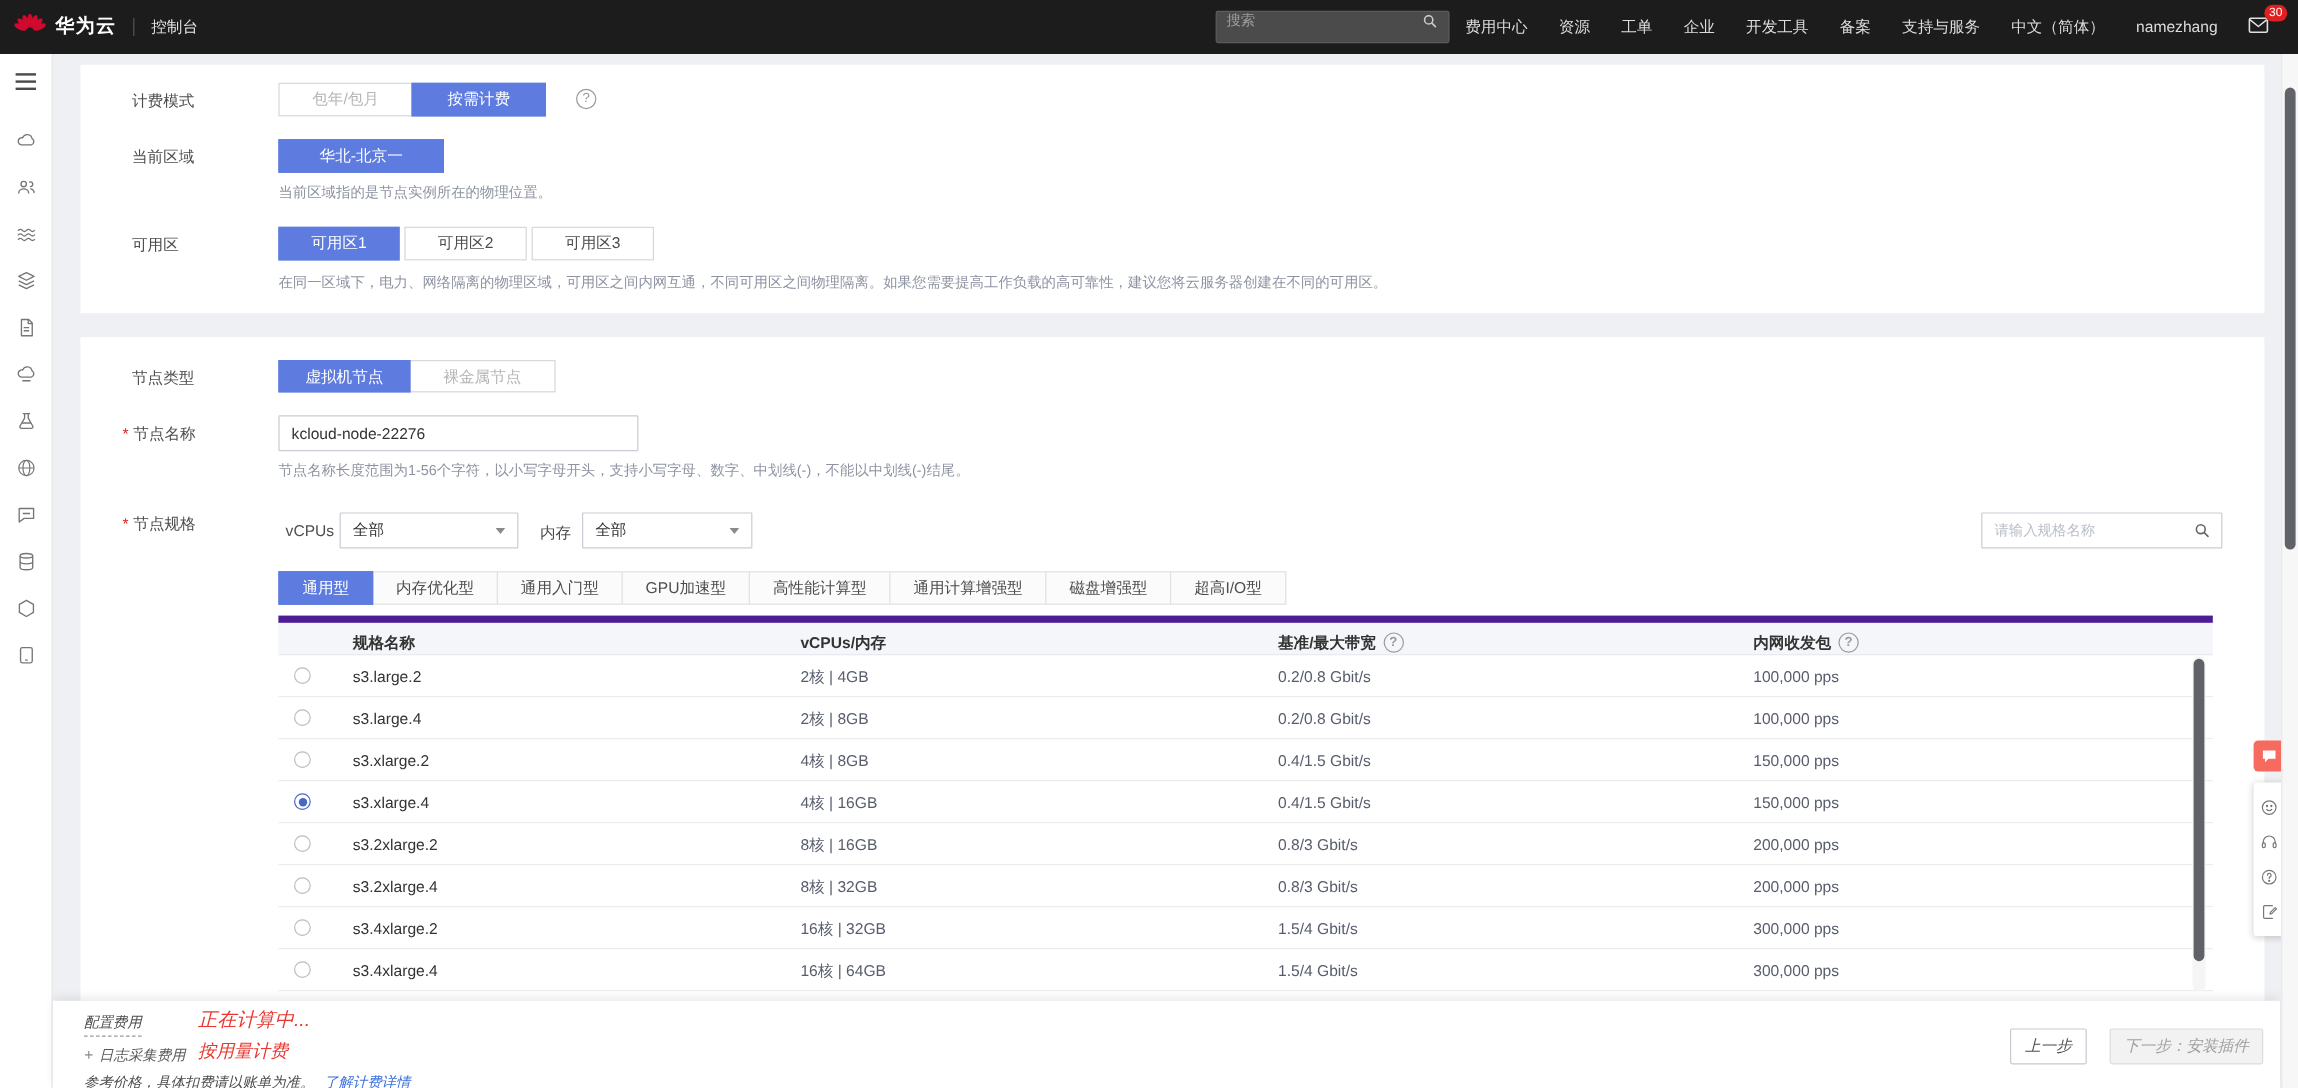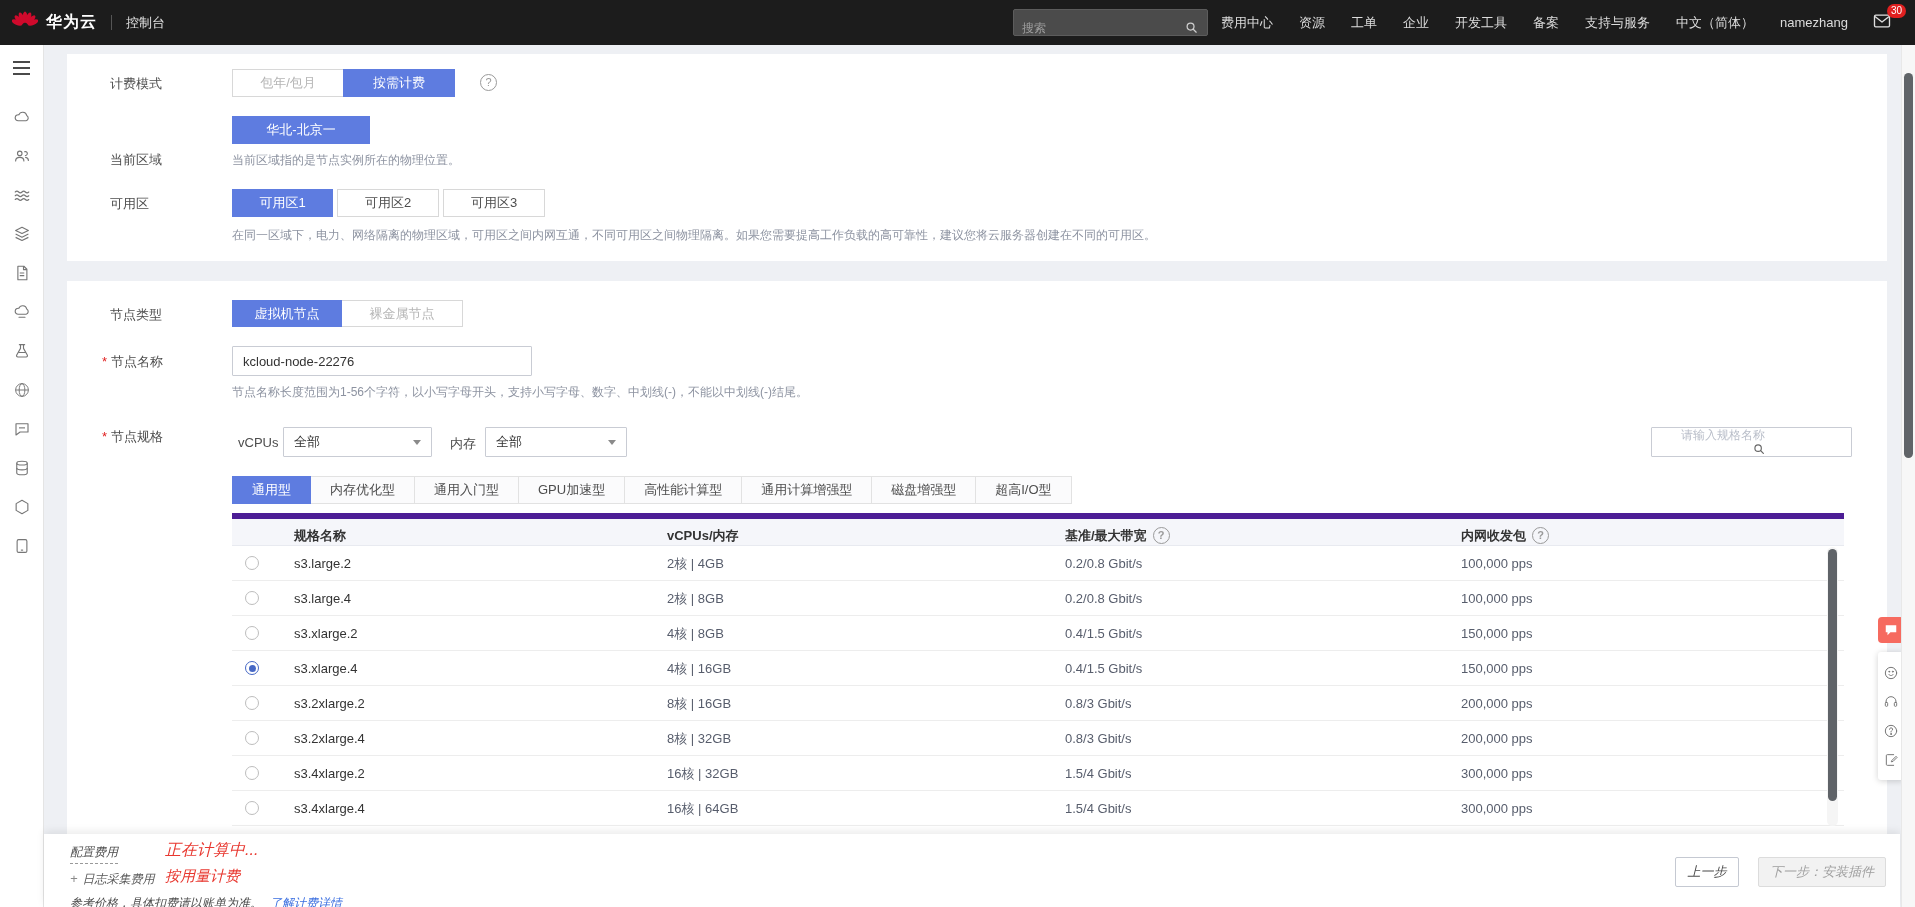--- a/index.html
+++ b/index.html
@@ -6,21 +6,21 @@
   html,body { width:1915px; height:907px; overflow:hidden; }
   body { font-family:"Liberation Sans", sans-serif; background:#eef0f4; position:relative; color:#333; }
 
   
   .topbar { position:absolute; left:0; top:0; width:1915px; height:45px; background:#1c1c1c;
             display:flex; align-items:center; z-index:30; padding:0 18px 0 12px; }
   .brand { color:#fff; font-size:16px; font-weight:bold; margin-left:8px; letter-spacing:1px; cursor:pointer; }
   .tdiv  { width:1px; height:15px; background:#555; margin:0 14px; }
   .console { color:#e3e3e3; font-size:13px; cursor:pointer; }
   .top-search { margin-left:auto; width:195px; height:27px; background:#4b4b4b; border:1px solid #5c5c5c;
-                display:flex; align-items:flex-end; padding:0 8px; border-radius:2px; }
+                display:flex; align-items:flex-start; padding:0 8px; border-radius:2px; }
   .top-search input { flex:1; background:transparent; border:none; outline:none; color:#ddd; font-size:12px; font-family:inherit; }
   .top-search input::placeholder { color:#9d9d9d; }
   .titem { color:#dcdcdc; font-size:13px; padding:0 13px; cursor:pointer; white-space:nowrap; }
   .mailwrap { position:relative; margin-left:10px; cursor:pointer; width:26px; height:24px; }
   .badge { position:absolute; top:-7px; right:-9px; background:#e02020; color:#fff; font-size:10px;
            line-height:14px; padding:0 4px; border-radius:8px; min-width:18px; text-align:center; }
 
   
   .sidenav { position:absolute; left:0; top:45px; width:44px; bottom:0; background:#fff;
              border-right:1px solid #e4e4e4; z-index:20; display:flex; flex-direction:column; align-items:center;
@@ -47,21 +47,21 @@
   .helpc.inline { position:static; display:inline-block; margin-left:6px; flex:0 0 auto; }
 
   .tinput { position:absolute; height:30px; border:1px solid #c9ccd4; background:#fff; font-size:13px;
             color:#333; padding:0 10px; outline:none; font-family:inherit; border-radius:1px; }
 
   .fselect { position:absolute; height:30px; border:1px solid #c9ccd4; background:#fff; border-radius:1px;
              display:flex; align-items:center; padding:0 10px; font-size:13px; color:#333; cursor:pointer; }
   .caret { margin-left:auto; width:0; height:0; border-left:4px solid transparent; border-right:4px solid transparent;
            border-top:5px solid #8a8a8a; }
   .fsearch { position:absolute; height:30px; border:1px solid #c9ccd4; background:#fff; border-radius:1px;
-             display:flex; align-items:center; padding:0 8px 0 22px;flex-direction:column; }
+             display:flex; align-items:center; padding:0 8px 0 10px; }
   .fsearch input { flex:1; border:none; outline:none; font-size:12px; color:#333; font-family:inherit; }
   .fsearch input::placeholder { color:#b9bec9; }
 
   .tabs { position:absolute; display:flex; }
   .tab { height:28px; line-height:26px; padding:0 19px; border:1px solid #e2e2e2; background:#fbfbfc;
          font-size:13px; color:#4d4d4d; cursor:pointer; margin-right:-1px; white-space:nowrap; }
   .tab.active { background:#5e7ce0; border-color:#5e7ce0; color:#fff; position:relative; z-index:1; }
 
   .thead { position:absolute; background:#f5f6fa; border-top:6px solid #4c1d95; border-bottom:1px solid #e8eaf0; }
   .hcell { position:absolute; top:0; height:33px; display:inline-flex; align-items:center;
@@ -218,21 +218,21 @@
 
 <div class="panel" style="left:67px; top:54px; width:1820px; height:207px;">
 
   <span class="flabel" style="left:43px; top:21px;">计费模式</span>
   <div class="optgroup" style="left:165px; top:15px;">
     <span class="opt dim" style="width:112px;">包年/包月</span>
     <span class="opt sel" style="width:112px;">按需计费</span>
   </div>
   <span class="helpc" style="left:413px; top:20px;">?</span>
 
-  <span class="flabel" style="left:43px; top:68px;margin-top:29px;">当前区域</span>
+  <span class="flabel" style="left:43px; top:68px;">当前区域</span>
   <div class="optgroup" style="left:165px; top:62px;">
     <span class="opt sel" style="width:138px;">华北-北京一</span>
   </div>
   <span class="hint" style="left:165px; top:98px;">当前区域指的是节点实例所在的物理位置。</span>
 
   <span class="flabel" style="left:43px; top:141px;">可用区</span>
   <div class="optgroup" style="left:165px; top:135px;">
     <span class="opt sel gap" style="width:101px;">可用区1</span>
     <span class="opt gap" style="width:102px;">可用区2</span>
     <span class="opt gap" style="width:102px;text-align:center;">可用区3</span>

